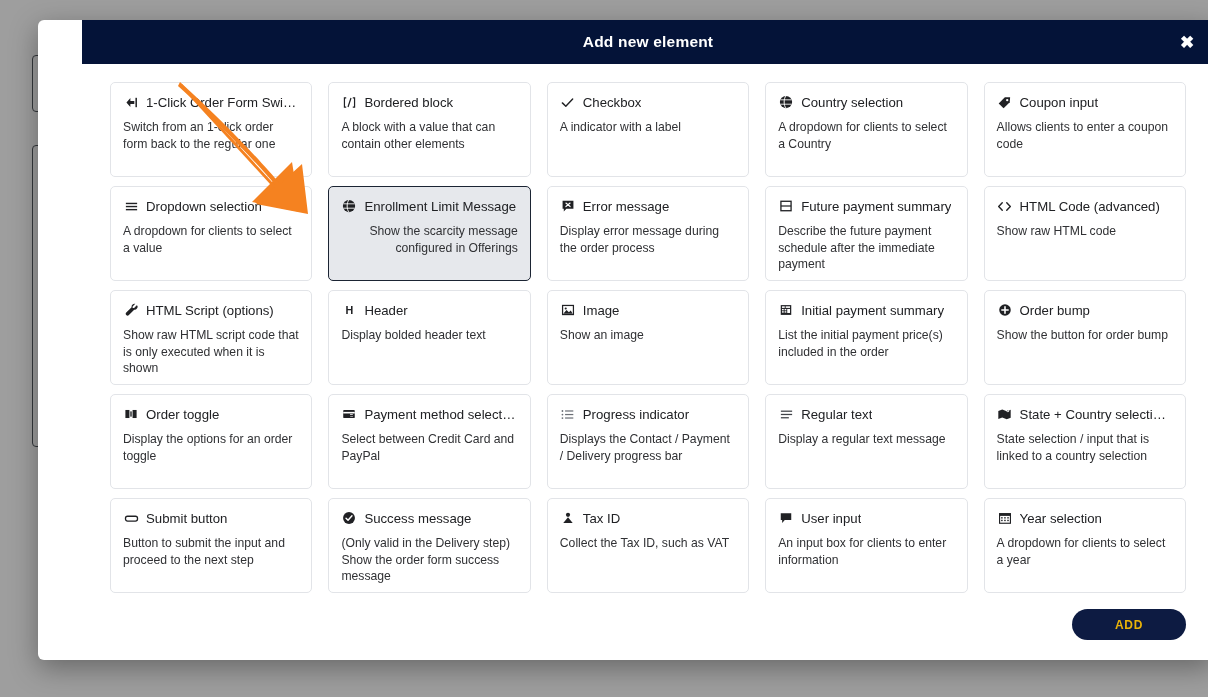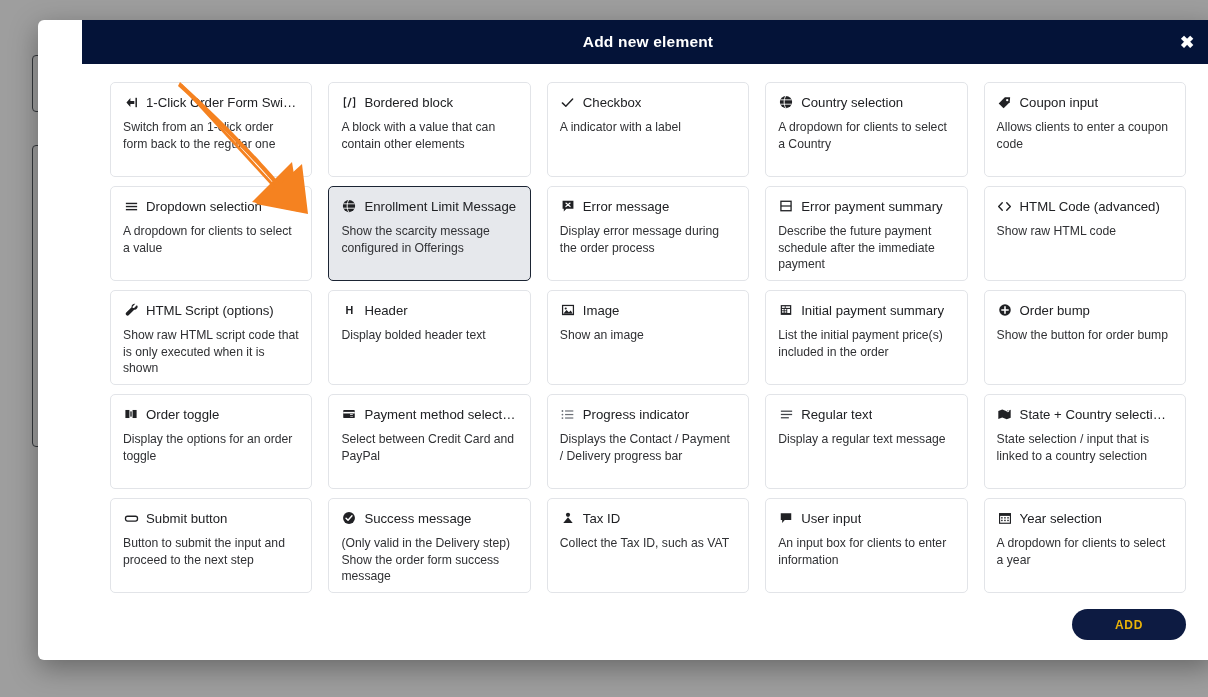--- a/index.html
+++ b/index.html
@@ -244,21 +244,21 @@
               <svg width="15" height="15" viewBox="0 0 16 16">
                 <rect x="2" y="4" width="12" height="1.5" fill="#202124"></rect>
                 <rect x="2" y="7.3" width="12" height="1.5" fill="#202124"></rect>
                 <rect x="2" y="10.6" width="12" height="1.5" fill="#202124"></rect>
               </svg>
             </span>
             <span class="card-title">Dropdown selection</span>
           </div>
           <div class="card-desc">A dropdown for clients to select a value</div>
         </div>
-        <div class="element-card selected" style="background: rgb(230, 232, 236); border-color: rgb(27, 36, 51);">
+        <div class="element-card selected" style="background: rgb(230, 232, 236); border-color: rgb(27, 36, 51); text-align: right;">
           <div class="card-head">
             <span class="card-icon">
               <svg width="14" height="14" viewBox="0 0 16 16">
                 <circle cx="8" cy="8" r="7" fill="#202124"></circle>
                 <path d="M8 1.2 C5.2 3.5 5.2 12.5 8 14.8" stroke="#fff" stroke-width="1.1" fill="none"></path>
                 <path d="M1.6 5.5 H14.4 M1.6 10.5 H14.4" stroke="#fff" stroke-width="1"></path>
               </svg>
             </span>
             <span class="card-title">Enrollment Limit Message</span>
           </div>
@@ -277,21 +277,21 @@
           <div class="card-desc">Display error message during the order process</div>
         </div>
         <div class="element-card">
           <div class="card-head">
             <span class="card-icon">
               <svg width="14" height="14" viewBox="0 0 16 16">
                 <rect x="2.2" y="2.6" width="11.6" height="10.8" stroke="#202124" stroke-width="1.5" fill="none"></rect>
                 <rect x="2.2" y="7.3" width="11.6" height="1.4" fill="#202124"></rect>
               </svg>
             </span>
-            <span class="card-title">Error payment summary</span>
+            <span class="card-title">Future payment summary</span>
           </div>
           <div class="card-desc">Describe the future payment schedule after the immediate payment</div>
         </div>
         <div class="element-card">
           <div class="card-head">
             <span class="card-icon">
               <svg width="15" height="15" viewBox="0 0 16 16">
                 <path d="M5.6 4 L1.8 8 L5.6 12" stroke="#202124" stroke-width="1.5" fill="none" stroke-linecap="round" stroke-linejoin="round"></path>
                 <path d="M10.4 4 L14.2 8 L10.4 12" stroke="#202124" stroke-width="1.5" fill="none" stroke-linecap="round" stroke-linejoin="round"></path>
               </svg>

